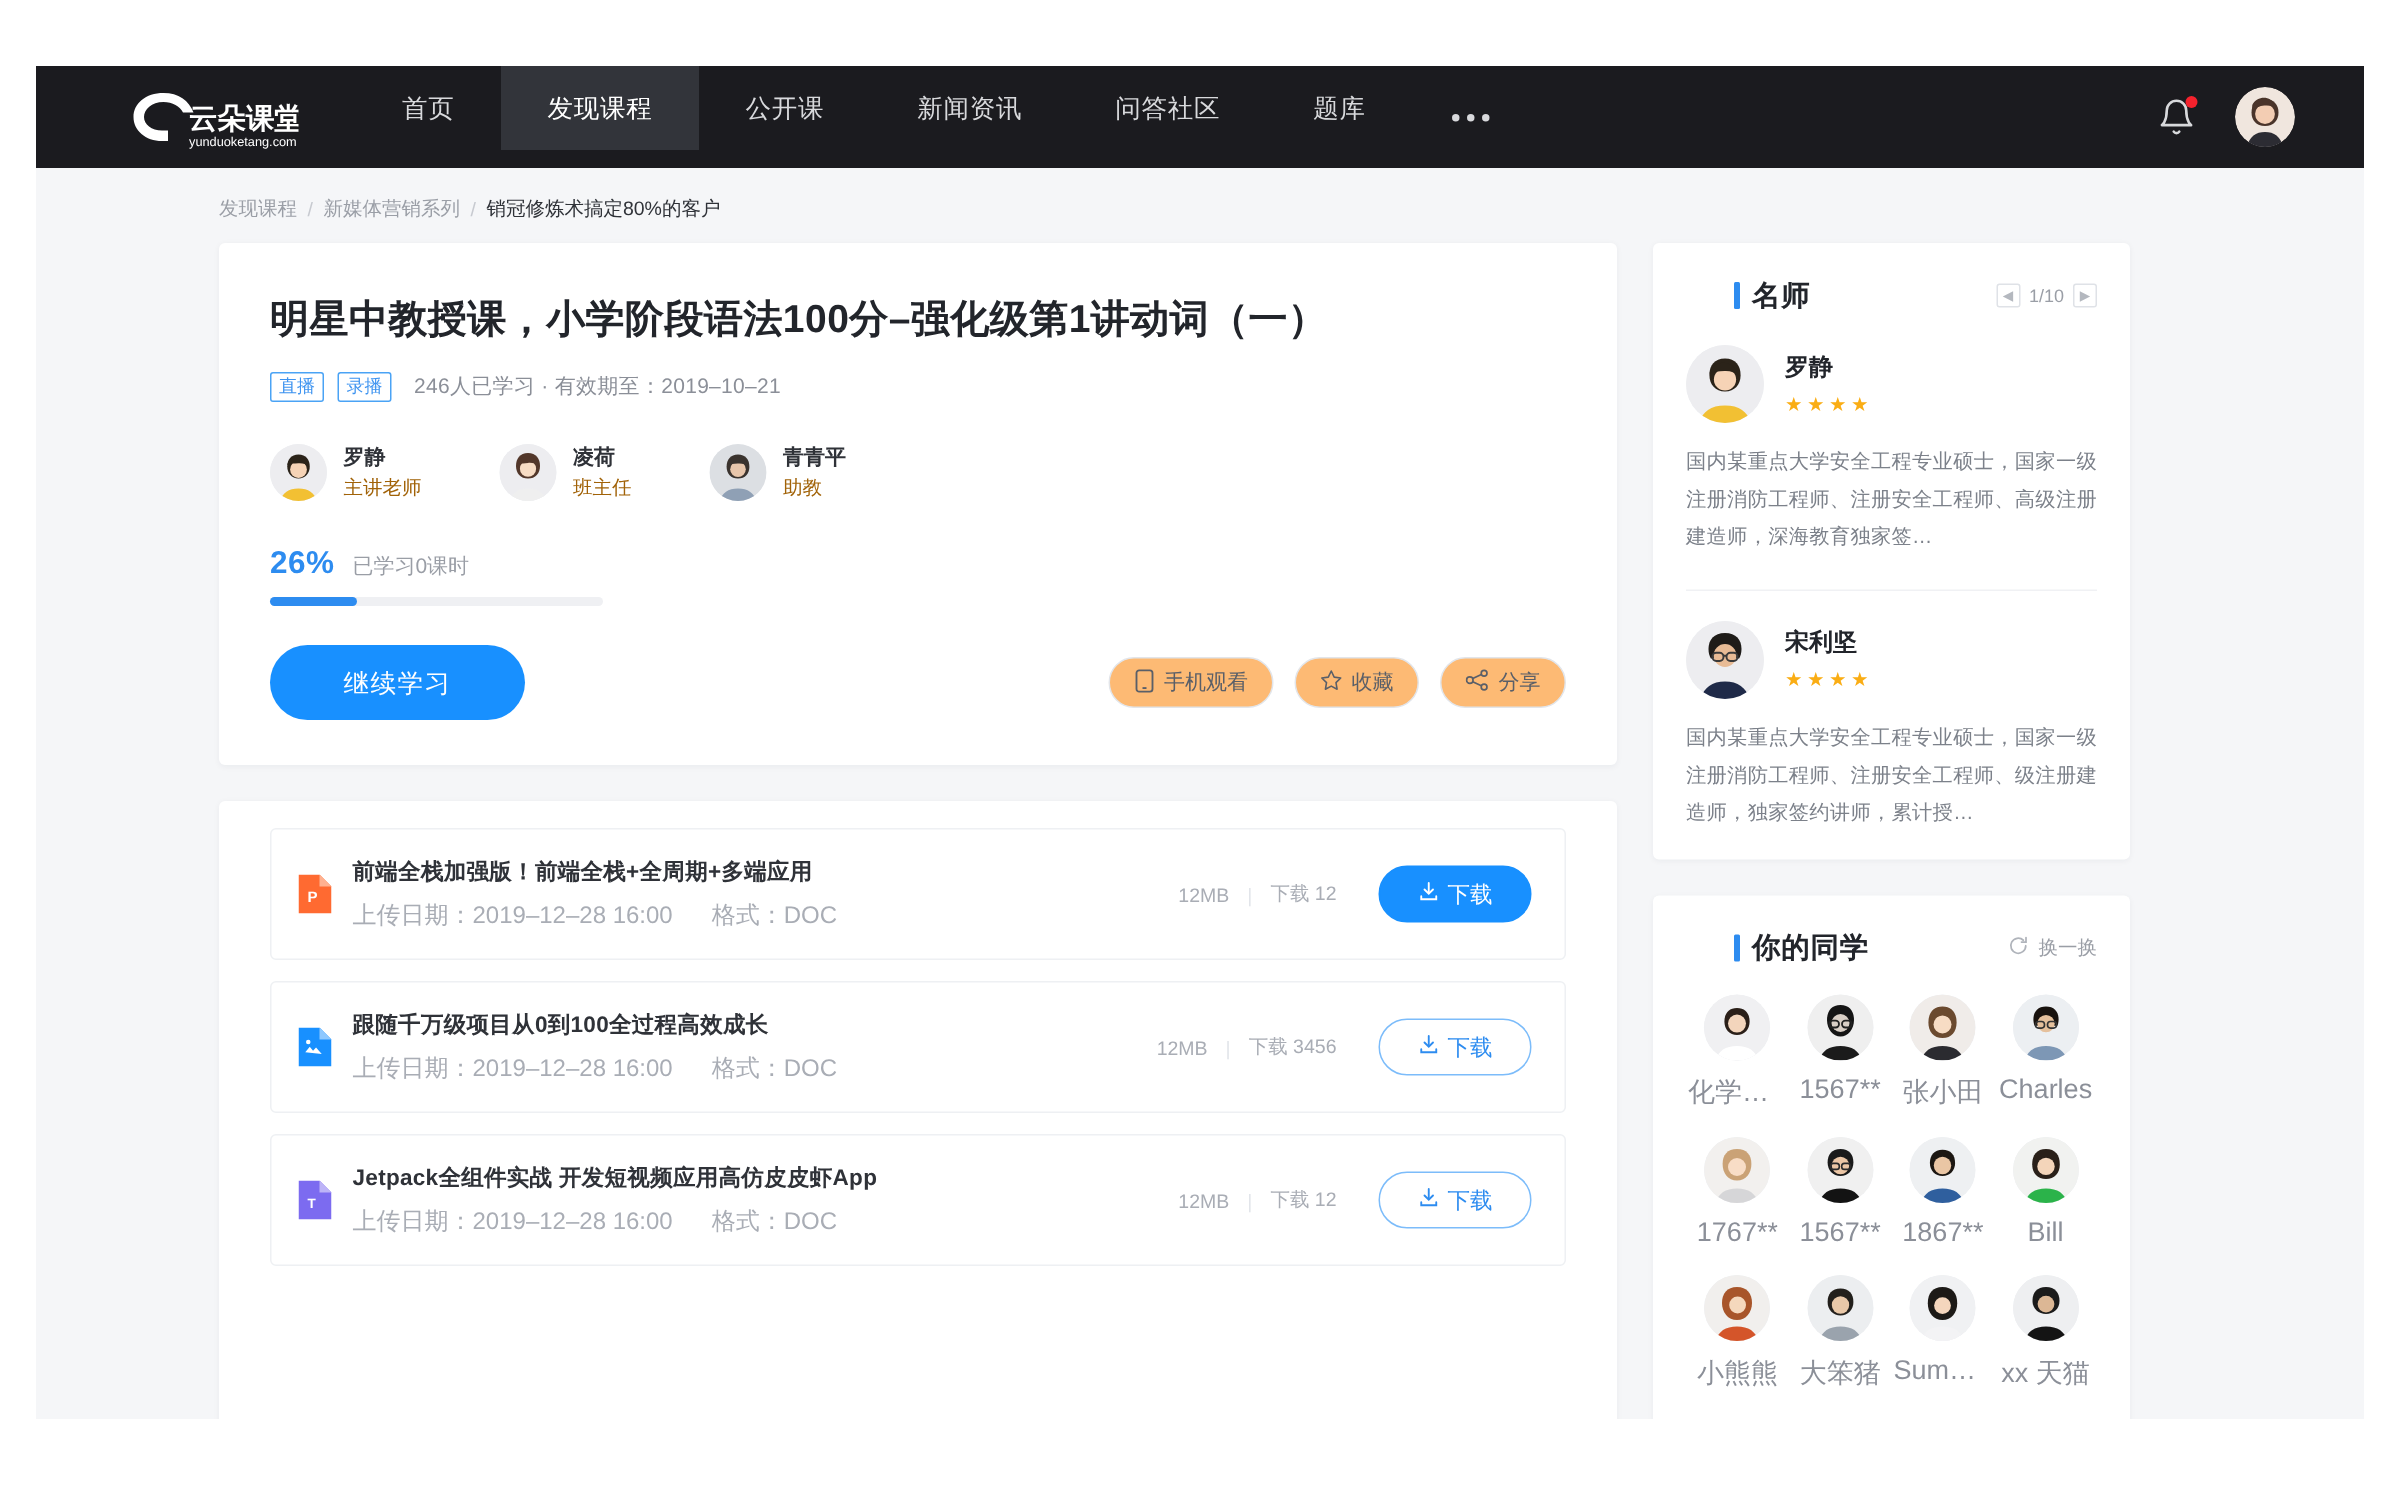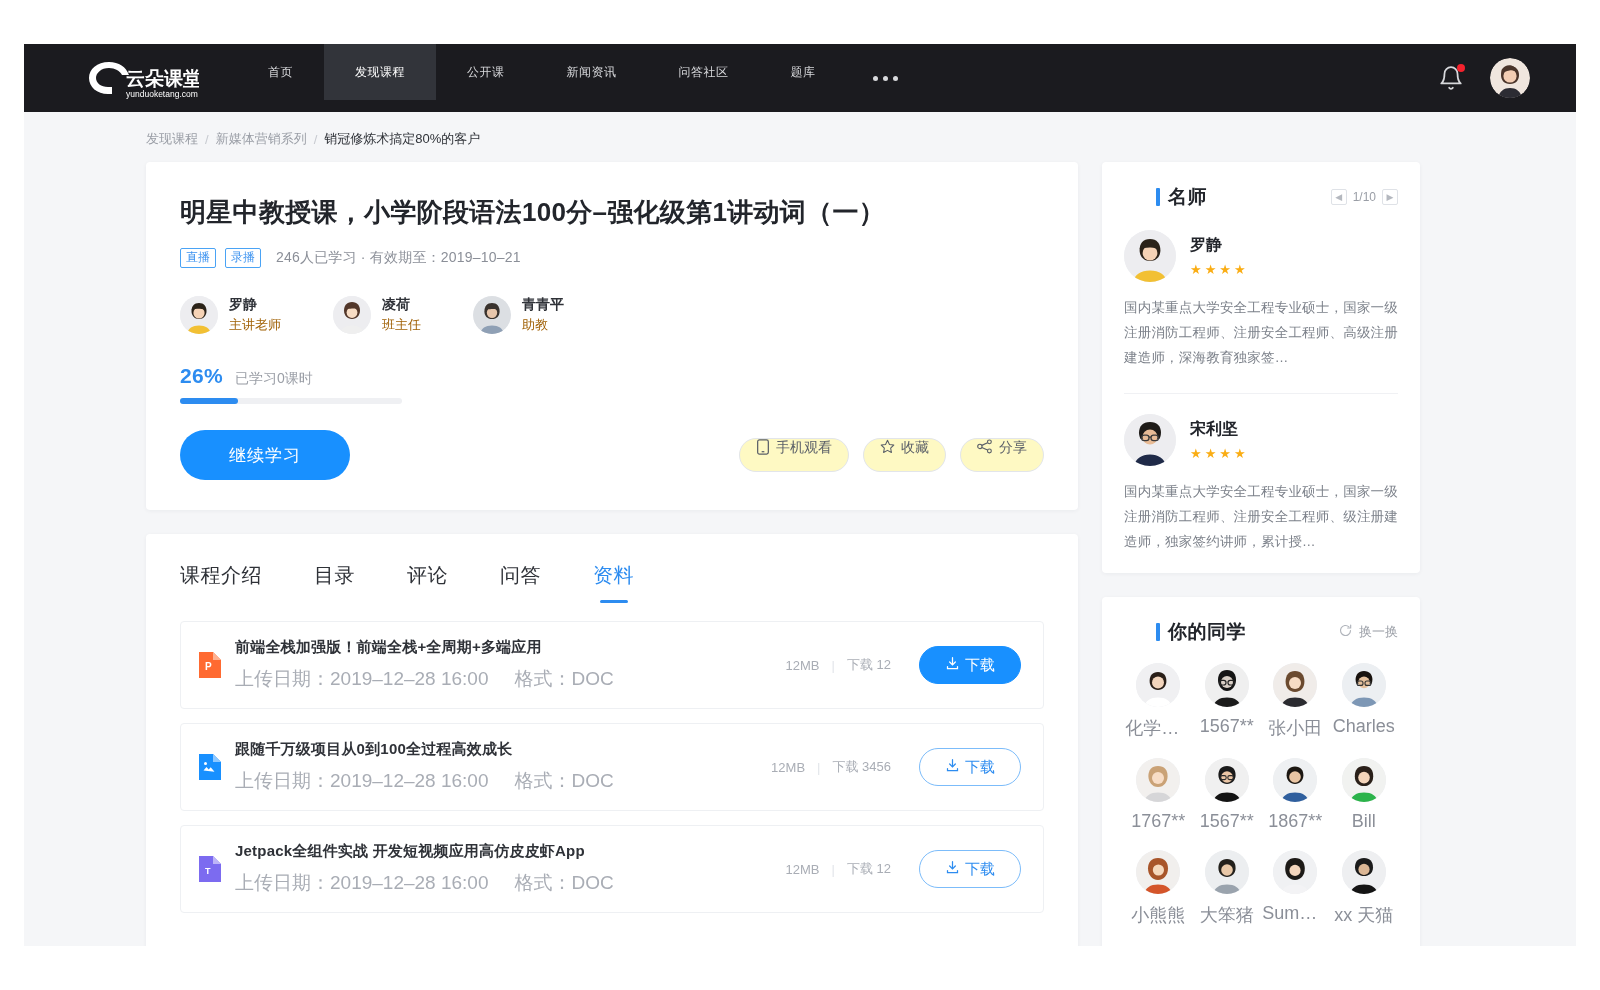--- a/index.html
+++ b/index.html
@@ -24,21 +24,21 @@
     height: 68px; background: #1b1b1f;
     display: flex; align-items: center;
     position: relative;
   }
   .logo { margin-left: 55px; width: 120px; height: 44px; position: relative; }
   .logo svg { display:block; }
   .nav-items { display: flex; align-items: stretch; height: 68px; margin-left: 38px; }
   .nav-item {
     display: flex; align-items: center; justify-content: center;
     padding: 0 31px; height: 56px;
-    color: #d8d9dc; font-size: 12px; letter-spacing: .5px;
+    color: #d8d9dc; font-size: 17px; letter-spacing: .5px;
     cursor: pointer; white-space: nowrap;
   }
   .nav-item.active { background: #32343a; color: #ffffff; }
   .nav-more { display:flex; align-items:center; padding: 0 24px; height:68px; cursor:pointer; }
   .nav-more i { width: 5px; height: 5px; border-radius: 50%; background:#d8d9dc; display:inline-block; margin: 0 2.5px; }
   .nav-right { position: absolute; right: 46px; top: 0; height: 68px; display: flex; align-items: center; gap: 26px; }
   .bell { position: relative; width: 26px; height: 26px; cursor:pointer; }
   .bell .dot { position:absolute; right:-1px; top:-1px; width:8px; height:8px; border-radius:50%; background:#f5222d; }
   .avatar-top { width: 40px; height: 40px; border-radius: 50%; overflow:hidden; cursor:pointer; }
 
@@ -90,22 +90,22 @@
   .progress-fill { height: 6px; border-radius: 3px; background: #2d8cf0; }
 
   .action-row { display:flex; align-items:center; margin-top: 26px; }
   .btn-primary {
     width: 170px; height: 50px; border-radius: 25px; background: #1890ff; color: #fff;
     font-size: 17px; display:flex; align-items:center; justify-content:center; cursor:pointer;
     letter-spacing: 1px; border: none;
   }
   .action-right { margin-left: auto; display:flex; align-items:center; gap: 14px; }
   .btn-ghost {
-    height: 34px; border: 1px solid #e2e5ea; border-radius: 17px; background:#fef9c3;
-    display:flex; gap: 6px; padding: 0 16px;
+    height: 34px; border: 1px solid #e2e5ea; border-radius: 17px; background:#fdba74;
+    display:flex; align-items:center; gap: 6px; padding: 0 16px;
     font-size: 14px; color: #5a5f68; cursor:pointer; white-space: nowrap;
   }
 
   
   .tabs-card { margin-top: 24px; padding: 0 0 20px 0; min-height: 420px; }
   .tabs { display:flex; align-items:center; gap: 52px; padding: 28px 34px 0 34px; }
   .tab {
     font-size: 20px; color: #2f3238; cursor: pointer; position: relative;
     padding-bottom: 14px; letter-spacing: .5px;
   }
@@ -117,21 +117,21 @@
 
   .file-list { padding: 18px 34px 0 34px; }
   .file-row {
     border: 1px solid #eef0f3; border-radius: 4px; height: 88px;
     display:flex; align-items:center; padding: 0 22px 0 18px; margin-bottom: 14px;
     background:#fff;
   }
   .file-icon { width: 22px; height: 26px; flex:none; position: relative; }
   .file-info { margin-left: 14px; }
   .file-name { font-size: 15px; color: #2f3238; font-weight: 700; letter-spacing:.2px; }
-  .file-sub { font-size: 19px; color: #a9adb5; margin-top: 9px; display:flex; gap: 26px; }
+  .file-sub { font-size: 16px; color: #a9adb5; margin-top: 9px; display:flex; gap: 26px; }
   .file-stats { margin-left: auto; font-size: 13px; color: #a9adb5; display:flex; align-items:center; gap: 12px; }
   .file-stats .bar { color: #e2e5ea; }
   .btn-dl {
     margin-left: 28px; width: 102px; height: 38px; border-radius: 19px;
     display:flex; align-items:center; justify-content:center; gap: 5px;
     font-size: 15px; cursor: pointer; flex: none;
   }
   .btn-dl.solid { background:#1890ff; color:#fff; border: 1px solid #1890ff; }
   .btn-dl.outline { background:#fff; color:#2d8cf0; border: 1px solid #7cbcfa; }
 
@@ -345,27 +345,20 @@
                       <line x1="6" y1="10.2" x2="13.2" y2="13.5"></line>
                     </svg>
                 </span>
                 <span>分享</span>
               </div>
             </div>
           </div>
         </div>
 
         <div class="card tabs-card">
-          <div class="tabs">
-            <div class="tab">课程介绍</div>
-            <div class="tab">目录</div>
-            <div class="tab">评论</div>
-            <div class="tab">问答</div>
-            <div class="tab active">资料</div>
-          </div>
 
           <div class="file-list">
 
             <div class="file-row">
               <div class="file-icon">
                 <svg width="22" height="26" viewBox="0 0 22 26">
                     <path d="M0 0h14l8 8v18H0z" fill="#ff6a31"></path>
                     <path d="M14 0l8 8h-8z" fill="#ffb190"></path>
                     <text x="6" y="18" font-family="'Liberation Sans', sans-serif" font-size="10" font-weight="700" fill="#fff">P</text>
                   </svg>

